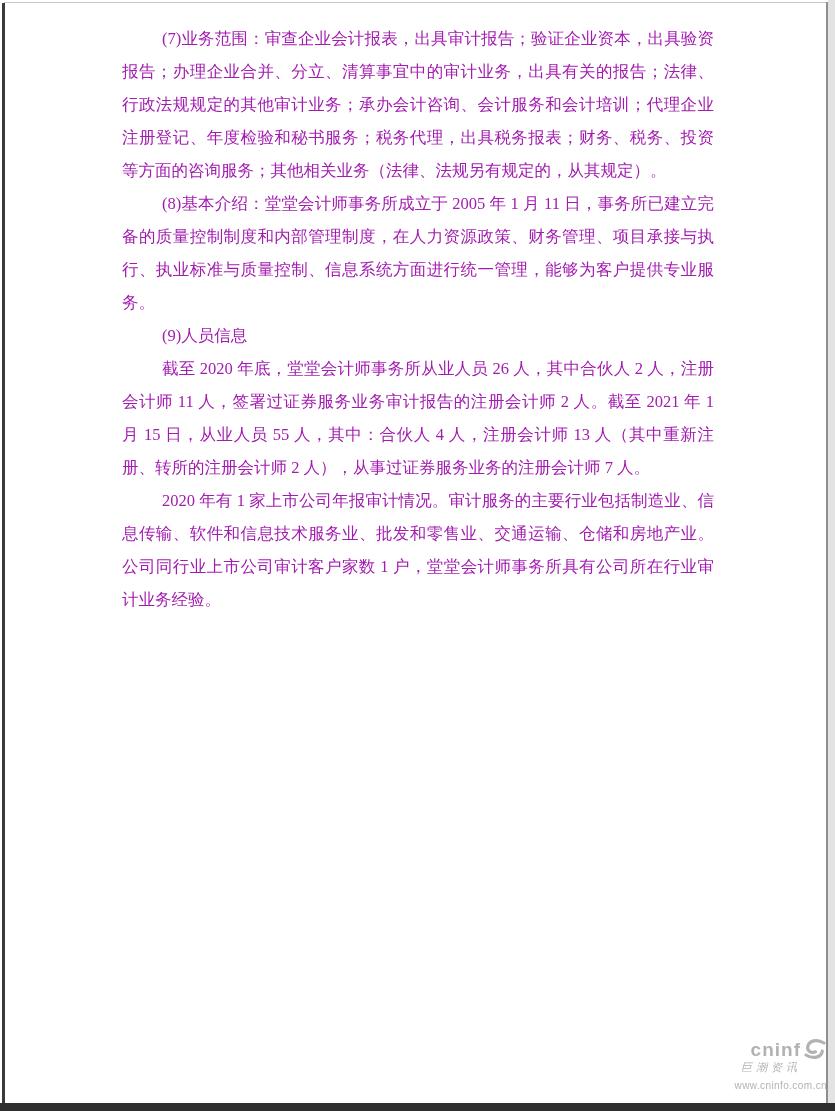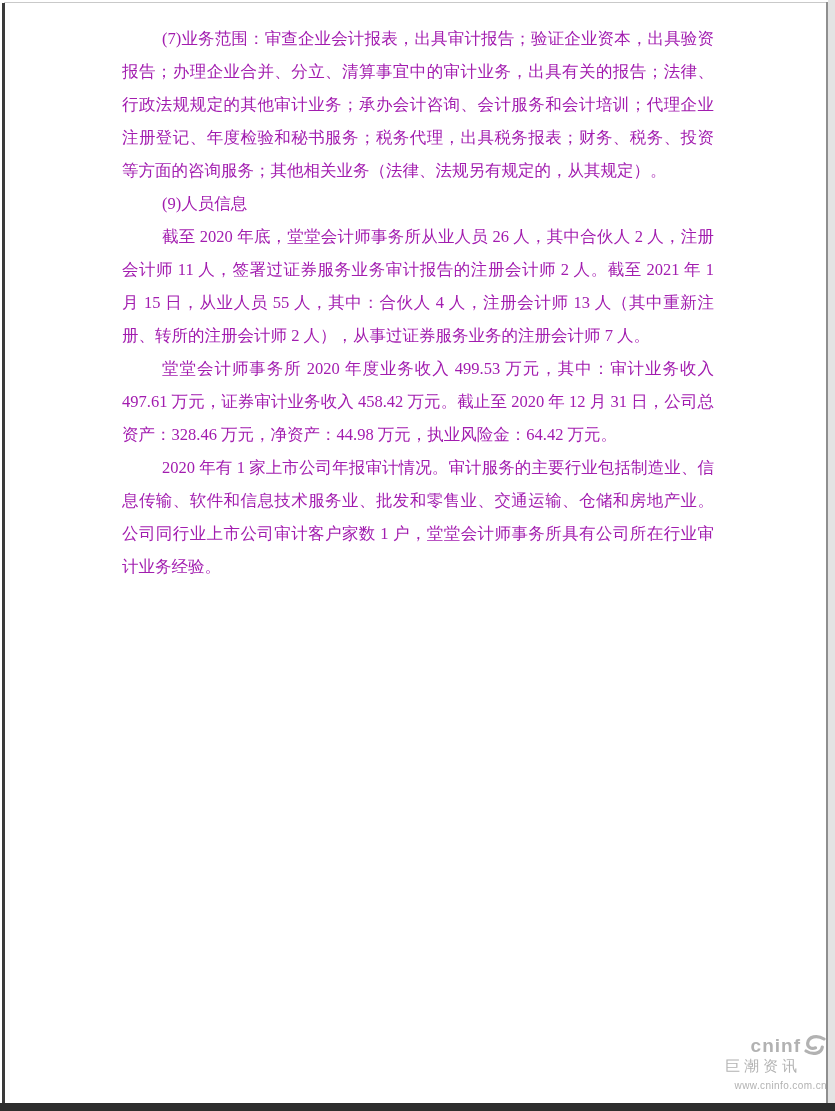--- a/index.html
+++ b/index.html
@@ -69,46 +69,47 @@
     justify-content: flex-end;
     gap: 2px;
   }
   .wm-brand {
     font-size: 19px;
     font-weight: bold;
     letter-spacing: 1px;
   }
   .wm-swirl { display: block; }
   .wm-cn {
-    font-size: 15px;
+    font-size: 11px;
     letter-spacing: 4px;
     margin: 2px 26px 0 0;
+    font-style: italic;
   }
   .wm-url {
     font-size: 10px;
     letter-spacing: 0.4px;
     margin-top: 8px;
   }
 </style>
 </head>
 <body>
 
 <div class="page">
 
   <div class="edge-top"></div>
   <div class="edge-left"></div>
   <div class="edge-right-shade"></div>
   <div class="edge-right-line"></div>
   <div class="edge-bottom"></div>
 
   <main class="content">
     <p>(7)业务范围：审查企业会计报表，出具审计报告；验证企业资本，出具验资报告；办理企业合并、分立、清算事宜中的审计业务，出具有关的报告；法律、行政法规规定的其他审计业务；承办会计咨询、会计服务和会计培训；代理企业注册登记、年度检验和秘书服务；税务代理，出具税务报表；财务、税务、投资等方面的咨询服务；其他相关业务（法律、法规另有规定的，从其规定）。</p>
+    <p>(8)基本介绍：堂堂会计师事务所成立于 2005 年 1 月 11 日，事务所已建立完备的质量控制制度和内部管理制度，在人力资源政策、财务管理、项目承接与执行、执业标准与质量控制、信息系统方面进行统一管理，能够为客户提供专业服务。</p>
     <p>(9)人员信息</p>
     <p>截至 2020 年底，堂堂会计师事务所从业人员 26 人，其中合伙人 2 人，注册会计师 11 人，签署过证券服务业务审计报告的注册会计师 2 人。截至 2021 年 1 月 15 日，从业人员 55 人，其中：合伙人 4 人，注册会计师 13 人（其中重新注册、转所的注册会计师 2 人），从事过证券服务业务的注册会计师 7 人。</p>
-    <p>堂堂会计师事务所 2020 年度业务收入 499.53 万元，其中：审计业务收入 497.61 万元，证券审计业务收入 458.42 万元。截止至 2020 年 12 月 31 日，公司总资产：328.46 万元，净资产：44.98 万元，执业风险金：64.42 万元。</p>
     <p>2020 年有 1 家上市公司年报审计情况。审计服务的主要行业包括制造业、信息传输、软件和信息技术服务业、批发和零售业、交通运输、仓储和房地产业。公司同行业上市公司审计客户家数 1 户，堂堂会计师事务所具有公司所在行业审计业务经验。</p>
   </main>
 
   <div class="watermark">
     <div class="wm-row">
       <span class="wm-brand">cninf</span>
       <svg class="wm-swirl" width="24" height="22" viewBox="0 0 24 22" aria-hidden="true">
         <path d="M21 5 C14 0.5 5.5 2.5 4.7 9 C4.2 13.5 8.5 15.5 12.5 13.8" fill="none" stroke="#b2b2b2" stroke-width="3.2" stroke-linecap="round"></path>
         <path d="M3 17 C10 21.5 18.5 19.5 19.3 13" fill="none" stroke="#b2b2b2" stroke-width="3.2" stroke-linecap="round"></path>
       </svg>

